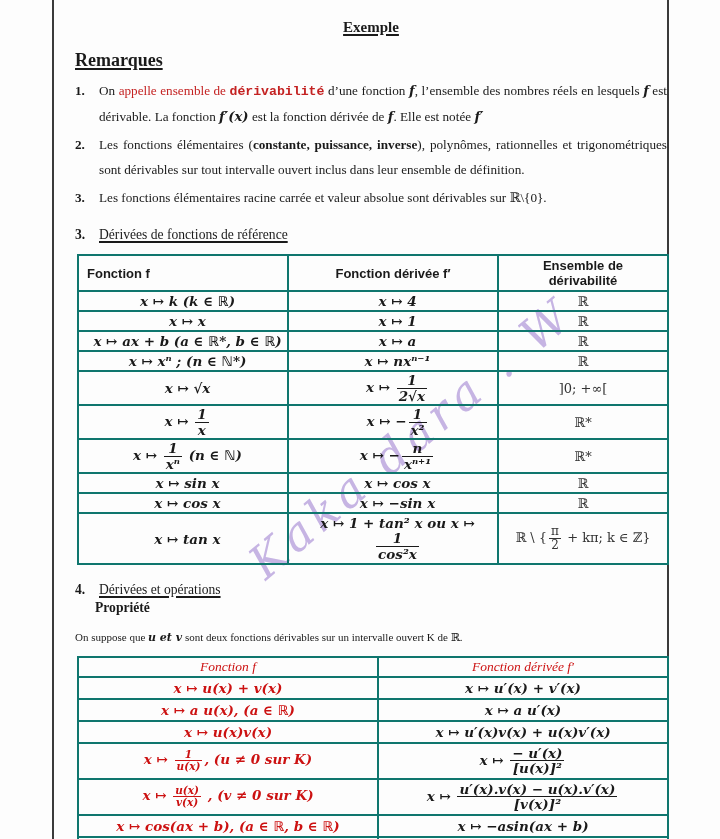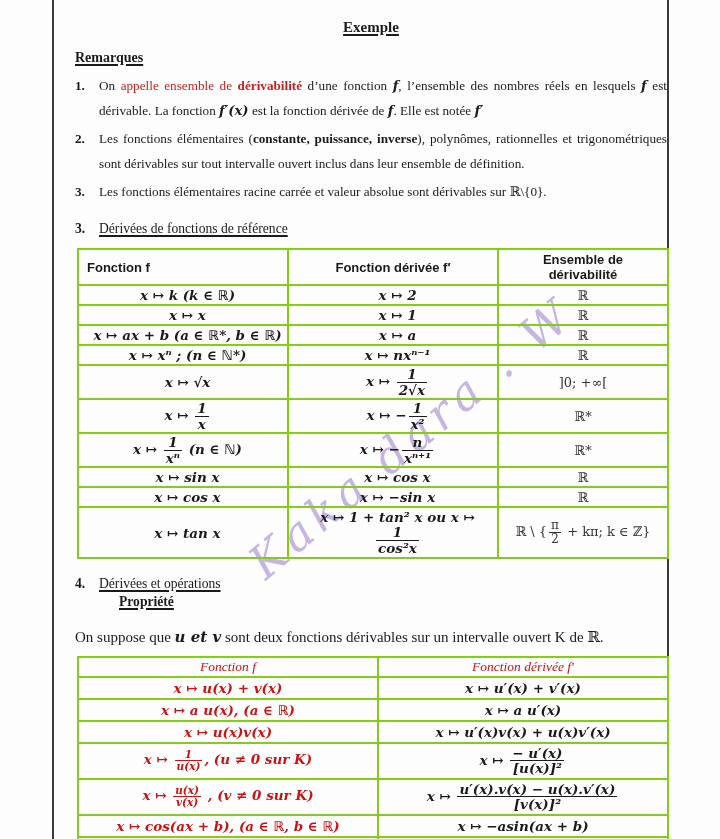--- a/index.html
+++ b/index.html
@@ -8,41 +8,41 @@
   .page{position:relative;width:720px;height:839px;background:#fdfdfd;}
   .frame-line{position:absolute;top:0;bottom:0;width:1.5px;background:#3a3a3a;}
   .frame-left{left:52px;}
   .frame-right{left:667px;}
 
   .doc{position:absolute;left:75px;top:15px;width:592px;}
 
   .title{text-align:center;font-size:15px;font-weight:bold;margin:4px 0 14px 0;}
   .title span{text-decoration:underline;text-decoration-thickness:1.5px;text-underline-offset:2px;}
 
-  .remarques-heading{font-size:14px;font-weight:bold;text-decoration:underline;
+  .remarques-heading{font-size:18px;font-weight:bold;text-decoration:underline;
        text-decoration-thickness:1.5px;text-underline-offset:2px;margin:0 0 7px 0;}
 
   .item{position:relative;padding-left:24px;font-size:13.2px;line-height:25px;
        text-align:justify;margin-bottom:3px;}
   .item .inum{position:absolute;left:0;top:0;font-weight:bold;}
   .red{color:var(--red,#c42222);}
-  .redb{color:var(--red,#c42222);font-weight:bold;}
+  .redb{color:var(--red,#c42222);font-weight:bold;font-family:Liberation Mono, monospace;}
   .b{font-weight:bold;}
   .m{font-weight:bold;font-style:italic;font-family:"DejaVu Serif","DejaVu Sans",serif;}
 
   .sec-heading{margin-top:17px;font-size:13.6px;position:relative;padding-left:24px;}
   .sec-heading .inum{position:absolute;left:0;font-weight:bold;}
   .sec-heading .st{font-weight:normal;text-decoration:underline;
        text-decoration-thickness:1.5px;text-underline-offset:2px;}
-  .sub-heading{margin:2px 0 2px 44px;font-size:13.6px;font-weight:bold;
-       text-decoration:underline;text-decoration-thickness:1.5px;text-underline-offset:2px;}
-  .intro{font-size:15px;line-height:19px;margin:18px 0 0 0;}
+  .sub-heading{margin:2px 0 2px 20px;font-size:13.6px;font-weight:bold;
+       text-decoration-thickness:1.5px;text-underline-offset:2px;}
+  .intro{font-size:11px;line-height:19px;margin:12px 0 0 0;}
 
   table{border-collapse:collapse;margin-top:11px;margin-left:2px;width:590px;table-layout:fixed;}
-  th,td{border:2px solid #84cc16;}
+  th,td{border:2px solid #0f766e;}
   th{font-family:"Liberation Sans","DejaVu Sans",sans-serif;font-size:13px;font-weight:bold;
      padding:2px 8px;text-align:center;}
   .t1 th:first-child{text-align:left;}
   .t1 col.c1{width:210px;} .t1 col.c2{width:210px;} .t1 col.c3{width:170px;}
   td{text-align:center;font-size:13.5px;padding:1px 4px;vertical-align:middle;}
   .col-f,.col-d{font-weight:bold;font-style:italic;font-family:"DejaVu Serif","DejaVu Sans",serif;padding-left:13px;}
   .t1 .col-e{font-style:normal;font-weight:normal;font-size:13px;color:#333;
      font-family:"DejaVu Serif","DejaVu Sans",serif;}
   .t1 .col-e .frac{font-size:12px;}
 
@@ -102,21 +102,21 @@
       <thead>
           <tr>
             <th>Fonction f</th>
             <th>Fonction dérivée f′</th>
             <th>Ensemble de dérivabilité</th>
           </tr>
         </thead>
       <tbody>
           <tr>
             <td class="col-f">x ↦ k  (k ∈ ℝ)</td>
-            <td class="col-d">x ↦ 2</td>
+            <td class="col-d">x ↦ 4</td>
             <td class="col-e">ℝ</td>
           </tr>
           <tr>
             <td class="col-f">x ↦ x</td>
             <td class="col-d">x ↦ 1</td>
             <td class="col-e">ℝ</td>
           </tr>
           <tr>
             <td class="col-f">x ↦ ax + b (a ∈ ℝ*, b ∈ ℝ)</td>
             <td class="col-d">x ↦ a</td>

